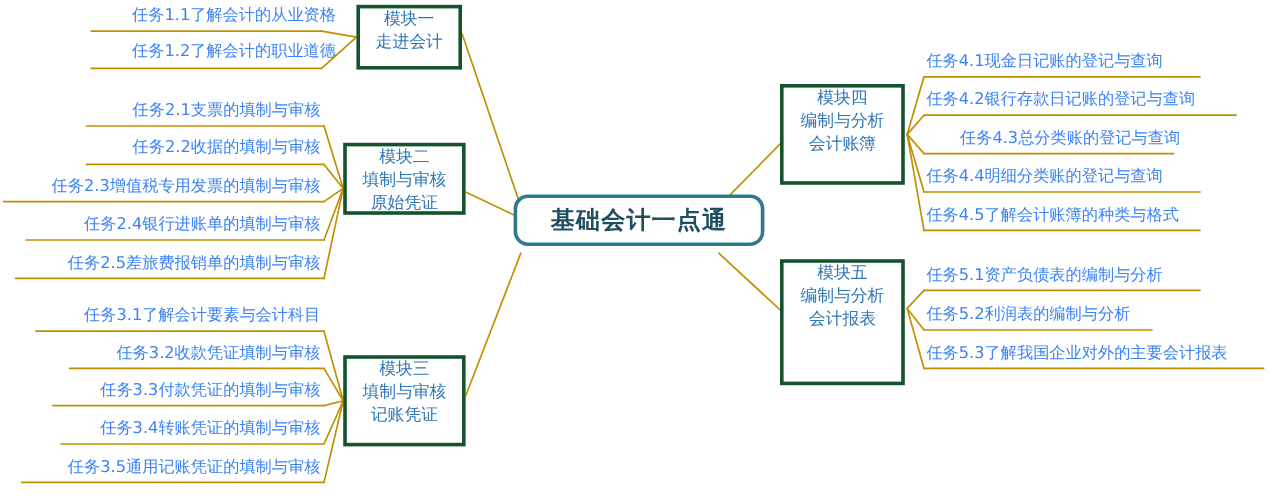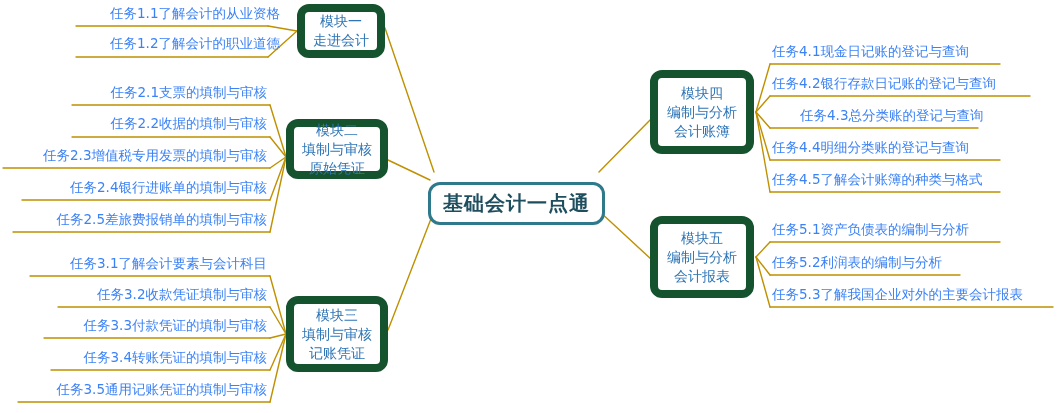--- a/index.html
+++ b/index.html
@@ -4,23 +4,23 @@
 <style>
   html,body{margin:0;padding:0;background:#ffffff;}
   #canvas{position:relative;width:1062px;height:413px;background:#ffffff;overflow:hidden;
           font-family:"DejaVu Sans","Liberation Sans",sans-serif;}
   #wires{position:absolute;left:0;top:0;width:1062px;height:413px;}
 
   .leaf{position:absolute;color:#3b82f6;font-size:13.5px;line-height:15px;white-space:nowrap;
         font-family:"DejaVu Sans","Liberation Sans",sans-serif;}
   .leaf.r{text-align:left;}
 
-  .modbox{position:absolute;box-sizing:border-box;border:8px solid #14532d;border-radius:12px;
+  .modbox{position:absolute;box-sizing:border-box;border:3px solid #14532d;border-radius:0;
           background:#ffffff;color:#2E75B6;display:flex;flex-direction:column;align-items:center;
-          justify-content:center;font-size:14px;line-height:19px;white-space:nowrap;
+          justify-content:flex-start;font-size:14px;line-height:19px;white-space:nowrap;
           font-family:"DejaVu Sans","Liberation Sans",sans-serif;}
   .modbox span{display:block;}
 
   #center{position:absolute;box-sizing:border-box;border:3px solid #2E7A8C;border-radius:12px;
           background:#ffffff;color:#1F4E5F;display:flex;align-items:center;justify-content:center;
           font-family:"DejaVu Serif","Liberation Serif",serif;font-weight:bold;font-size:20px;
           letter-spacing:1px;white-space:nowrap;}
 </style>
 </head>
 <body>
@@ -68,21 +68,21 @@
       <line x1="770" y1="192" x2="1000" y2="192" stroke="#BF9000" stroke-width="1.4" stroke-linecap="round"></line>
       <line x1="770" y1="192" x2="756" y2="112" stroke="#BF9000" stroke-width="1.4" stroke-linecap="round"></line>
       <line x1="770" y1="242" x2="1000" y2="242" stroke="#BF9000" stroke-width="1.4" stroke-linecap="round"></line>
       <line x1="770" y1="242" x2="756" y2="257" stroke="#BF9000" stroke-width="1.4" stroke-linecap="round"></line>
       <line x1="770" y1="275" x2="960" y2="275" stroke="#BF9000" stroke-width="1.4" stroke-linecap="round"></line>
       <line x1="770" y1="275" x2="756" y2="257" stroke="#BF9000" stroke-width="1.4" stroke-linecap="round"></line>
       <line x1="770" y1="307" x2="1053" y2="307" stroke="#BF9000" stroke-width="1.4" stroke-linecap="round"></line>
       <line x1="770" y1="307" x2="756" y2="257" stroke="#BF9000" stroke-width="1.4" stroke-linecap="round"></line>
     </svg>
 
-  <div id="center" style="left:428px;top:182px;width:177px;height:43px;">基础会计一点通</div>
+  <div id="center" style="left:428px;top:162px;width:209px;height:43px;">基础会计一点通</div>
 
   <div class="modbox" style="left:297px;top:4px;width:88px;height:54px;">
     <span>模块一</span>
     <span>走进会计</span>
   </div>
 
   <div class="modbox" style="left:286px;top:119px;width:102px;height:60px;">
     <span>模块二</span>
     <span>填制与审核</span>
     <span>原始凭证</span>
@@ -93,21 +93,21 @@
     <span>填制与审核</span>
     <span>记账凭证</span>
   </div>
 
   <div class="modbox" style="left:650px;top:70px;width:104px;height:84px;">
     <span>模块四</span>
     <span>编制与分析</span>
     <span>会计账簿</span>
   </div>
 
-  <div class="modbox" style="left:650px;top:216px;width:104px;height:82px;">
+  <div class="modbox" style="left:650px;top:216px;width:104px;height:105px;">
     <span>模块五</span>
     <span>编制与分析</span>
     <span>会计报表</span>
   </div>
 
   <div class="leaf" style="right:782px;top:6px;">任务1.1了解会计的从业资格</div>
   <div class="leaf" style="right:782px;top:36px;">任务1.2了解会计的职业道德</div>
 
   <div class="leaf" style="right:795px;top:85px;">任务2.1支票的填制与审核</div>
   <div class="leaf" style="right:795px;top:116px;">任务2.2收据的填制与审核</div>

